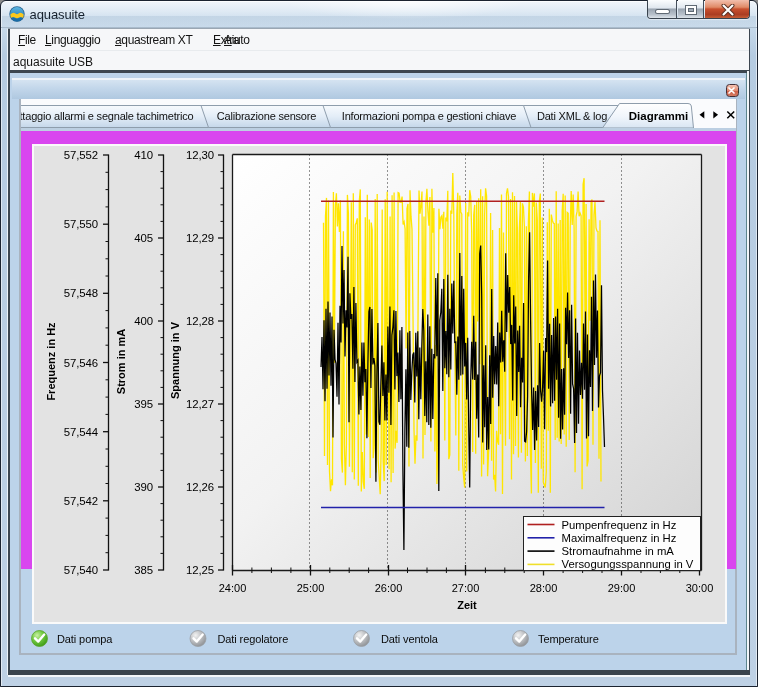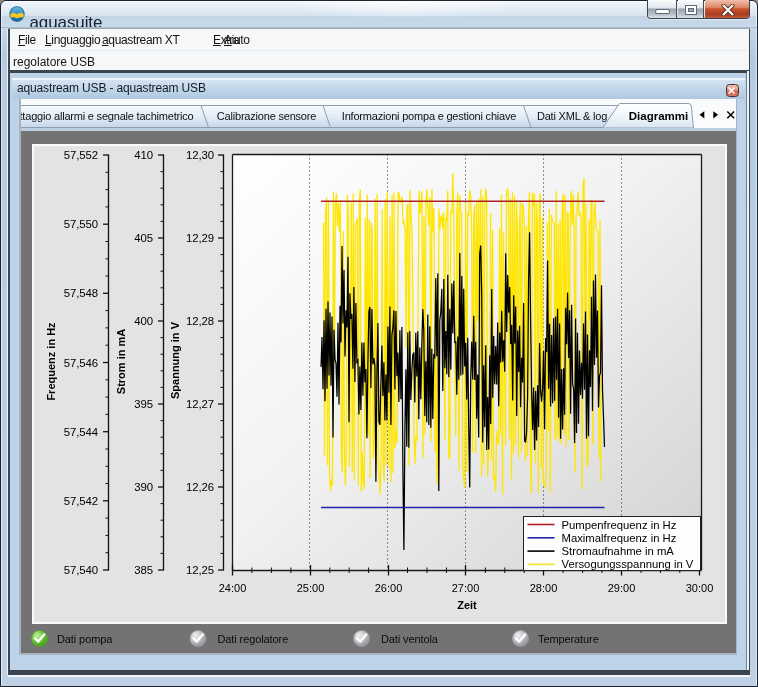--- a/index.html
+++ b/index.html
@@ -17,21 +17,21 @@
       <linearGradient id="icb" x1="0" y1="0" x2="0" y2="1">
         <stop offset="0" stop-color="#5cb6e2"></stop>
         <stop offset="1" stop-color="#1a6ca6"></stop>
       </linearGradient>
     </defs>
  <circle cx="8" cy="8" r="7.7" fill="#25618e"></circle>
  <circle cx="8" cy="7.8" r="6.9" fill="url(#icb)"></circle>
  <path d="M1.3 8.6 Q4.2 5.6 6.4 7.6 Q8 9.1 9.6 7.6 Q11.8 5.6 14.7 8.6 L14.2 12.0 Q12 10.2 10.2 11.4 Q8 12.9 5.8 11.4 Q4 10.2 1.8 12.0 Z" fill="#fbc81c"></path>
  <path d="M2.5 12.9 Q4.5 11.4 6.1 12.4 Q8 13.6 9.9 12.4 Q11.5 11.4 13.5 12.9 Q11.2 15.5 8 15.5 Q4.8 15.5 2.5 12.9 Z" fill="#1a6ca6"></path>
 </svg>
-<div class="abs" style="left:29.5px;top:13px;font-size:17px;letter-spacing:-0.1px;color:#16212d">aquasuite</div>
+<div class="abs" style="left:29.5px;top:7px;font-size:13px;letter-spacing:-0.1px;color:#16212d">aquasuite</div>
 
 <div class="abs" style="left:647px;top:0;width:103px;height:19px;border:1px solid #39434e;border-top:none;border-radius:0 0 4px 4px;overflow:hidden;box-shadow:0 1px 1px rgba(255,255,255,.5)">
   <div class="abs" style="left:0;top:0;width:29px;height:18px;background:linear-gradient(180deg,#fbfdfe 0%,#e0e7ee 44%,#9aa5b1 50%,#bac3cd 82%,#dde4ea 100%);border-right:1px solid #434d58">
     <div class="abs" style="left:8px;top:9.5px;width:13px;height:3.5px;background:#fff;box-shadow:0 0 0 1px #606a74;border-radius:1.5px"></div>
   </div>
   <div class="abs" style="left:30px;top:0;width:26px;height:18px;background:linear-gradient(180deg,#fbfdfe 0%,#e0e7ee 44%,#9aa5b1 50%,#bac3cd 82%,#dde4ea 100%);border-right:1px solid #434d58">
     <div class="abs" style="left:8px;top:6px;width:10px;height:8px;border:2px solid #fff;box-shadow:0 0 0 1px #606a74,inset 0 0 0 1px #606a74"></div>
   </div>
   <div class="abs" style="left:57px;top:0;width:46px;height:18px;background:linear-gradient(180deg,#f2bfad 0%,#e08a67 40%,#c8502e 50%,#ab3d22 80%,#c45c35 100%)">
     <svg class="abs" style="left:16px;top:3.5px" width="14" height="12" viewBox="0 0 14 12">
@@ -41,26 +41,26 @@
   </div>
 </div>
 
 <div class="abs" style="left:1px;top:27px;width:756px;height:1px;background:#a9bbcc"></div>
 
 <div class="abs" style="left:8px;top:28px;width:742px;height:645px;background:#f6f7f9"></div>
 
 <div class="abs" style="left:0;top:33px;width:758px;height:16px;font-size:12px;letter-spacing:-0.35px;color:#141414">
   <span class="abs" style="left:18px"><u>F</u>ile</span>
   <span class="abs" style="left:45px"><u>L</u>inguaggio</span>
-  <span class="abs" style="left:102px"><u>a</u>quastream XT</span>
+  <span class="abs" style="left:115px"><u>a</u>quastream XT</span>
   <span class="abs" style="left:213px"><u>E</u>xtra</span>
   <span class="abs" style="left:224px"><u>A</u>iuto</span>
 </div>
 <div class="abs" style="left:9px;top:50px;width:740px;height:1px;background:#e8ebee"></div>
-<div class="abs" style="left:13px;top:55px;font-size:12px;color:#141414">regolatore USB</div>
+<div class="abs" style="left:13px;top:55px;font-size:12px;color:#141414">aquasuite USB</div>
 
 <div class="abs" style="left:8px;top:28px;width:742px;height:1px;background:#9aa6b2"></div>
 <div class="abs" style="left:6.7px;top:29px;width:1.3px;height:645.5px;background:#ecf2f8"></div>
 <div class="abs" style="left:8px;top:29px;width:2px;height:641px;background:#3c4650"></div>
 <div class="abs" style="left:748.5px;top:29px;width:1.5px;height:641px;background:#3c4650"></div>
 
 <div class="abs" style="left:8px;top:70px;width:742px;height:2.5px;background:#3c4650"></div>
 <div class="abs" style="left:8px;top:70px;width:2px;height:600px;background:#3c4650"></div>
 <div class="abs" style="left:748.5px;top:70px;width:1.5px;height:600px;background:#3c4650"></div>
 <div class="abs" style="left:747px;top:71px;width:1.5px;height:599px;background:#f2f6fa"></div>
@@ -68,29 +68,28 @@
 <div class="abs" style="left:8px;top:674.5px;width:742px;height:2.5px;background:#f2f6fa"></div>
 
 <div class="abs" style="left:10px;top:72.5px;width:737px;height:597.5px;background:#bcd3ea">
 
   <div class="abs" style="right:0;top:0;width:1.2px;height:100%;background:#5e868e"></div>
   <div class="abs" style="left:10.5px;top:580.5px;width:715px;height:1.5px;background:#a9b3bf"></div>
   <div class="abs" style="left:9.2px;top:26.5px;width:1.4px;height:555.5px;background:#a9b3bf"></div>
   <div class="abs" style="left:725.4px;top:26.5px;width:1.4px;height:555.5px;background:#a9b3bf"></div>
 
   <div class="abs" style="left:2px;top:5px;width:733px;height:21.5px;background:linear-gradient(180deg,#d5e3f1 0%,#c2d6ea 45%,#afc8e0 100%);border-top:2px solid #eef4fa"></div>
-  <div class="abs" style="left:7px;top:8px;font-size:12px;letter-spacing:-0.15px;color:#101c28">aquastream USB - aquastream USB</div>
 
   <div class="abs" style="left:715.5px;top:11.5px;width:13px;height:13px;border:1.6px solid #452f36;border-radius:3.5px;background:linear-gradient(180deg,#f6c3b2 0%,#e08a70 50%,#cd614a 55%,#d47a62 100%)">
     <svg class="abs" style="left:1.5px;top:1.5px" width="7" height="7" viewBox="0 0 7 7">
         <path d="M1 1 L6 6 M6 1 L1 6" stroke="#fff" stroke-width="1.7" stroke-linecap="round"></path>
       </svg>
   </div>
 
-  <div class="abs" style="left:10.5px;top:26.5px;width:715px;height:554px;background:#737373">
+  <div class="abs" style="left:10.5px;top:26.5px;width:715px;height:470px;background:#d946ef">
 
     <svg class="abs" style="left:0;top:0" width="715" height="29" viewBox="0 0 715 29">
   <defs>
     <linearGradient id="tabg" x1="0" y1="0" x2="0" y2="1">
       <stop offset="0" stop-color="#f7fafd"></stop>
             <stop offset="0.5" stop-color="#e3edf7"></stop>
             <stop offset="1" stop-color="#c5d7ea"></stop>
     </linearGradient>
     <linearGradient id="tabact" x1="0" y1="0" x2="0" y2="1">
       <stop offset="0" stop-color="#ffffff"></stop>

